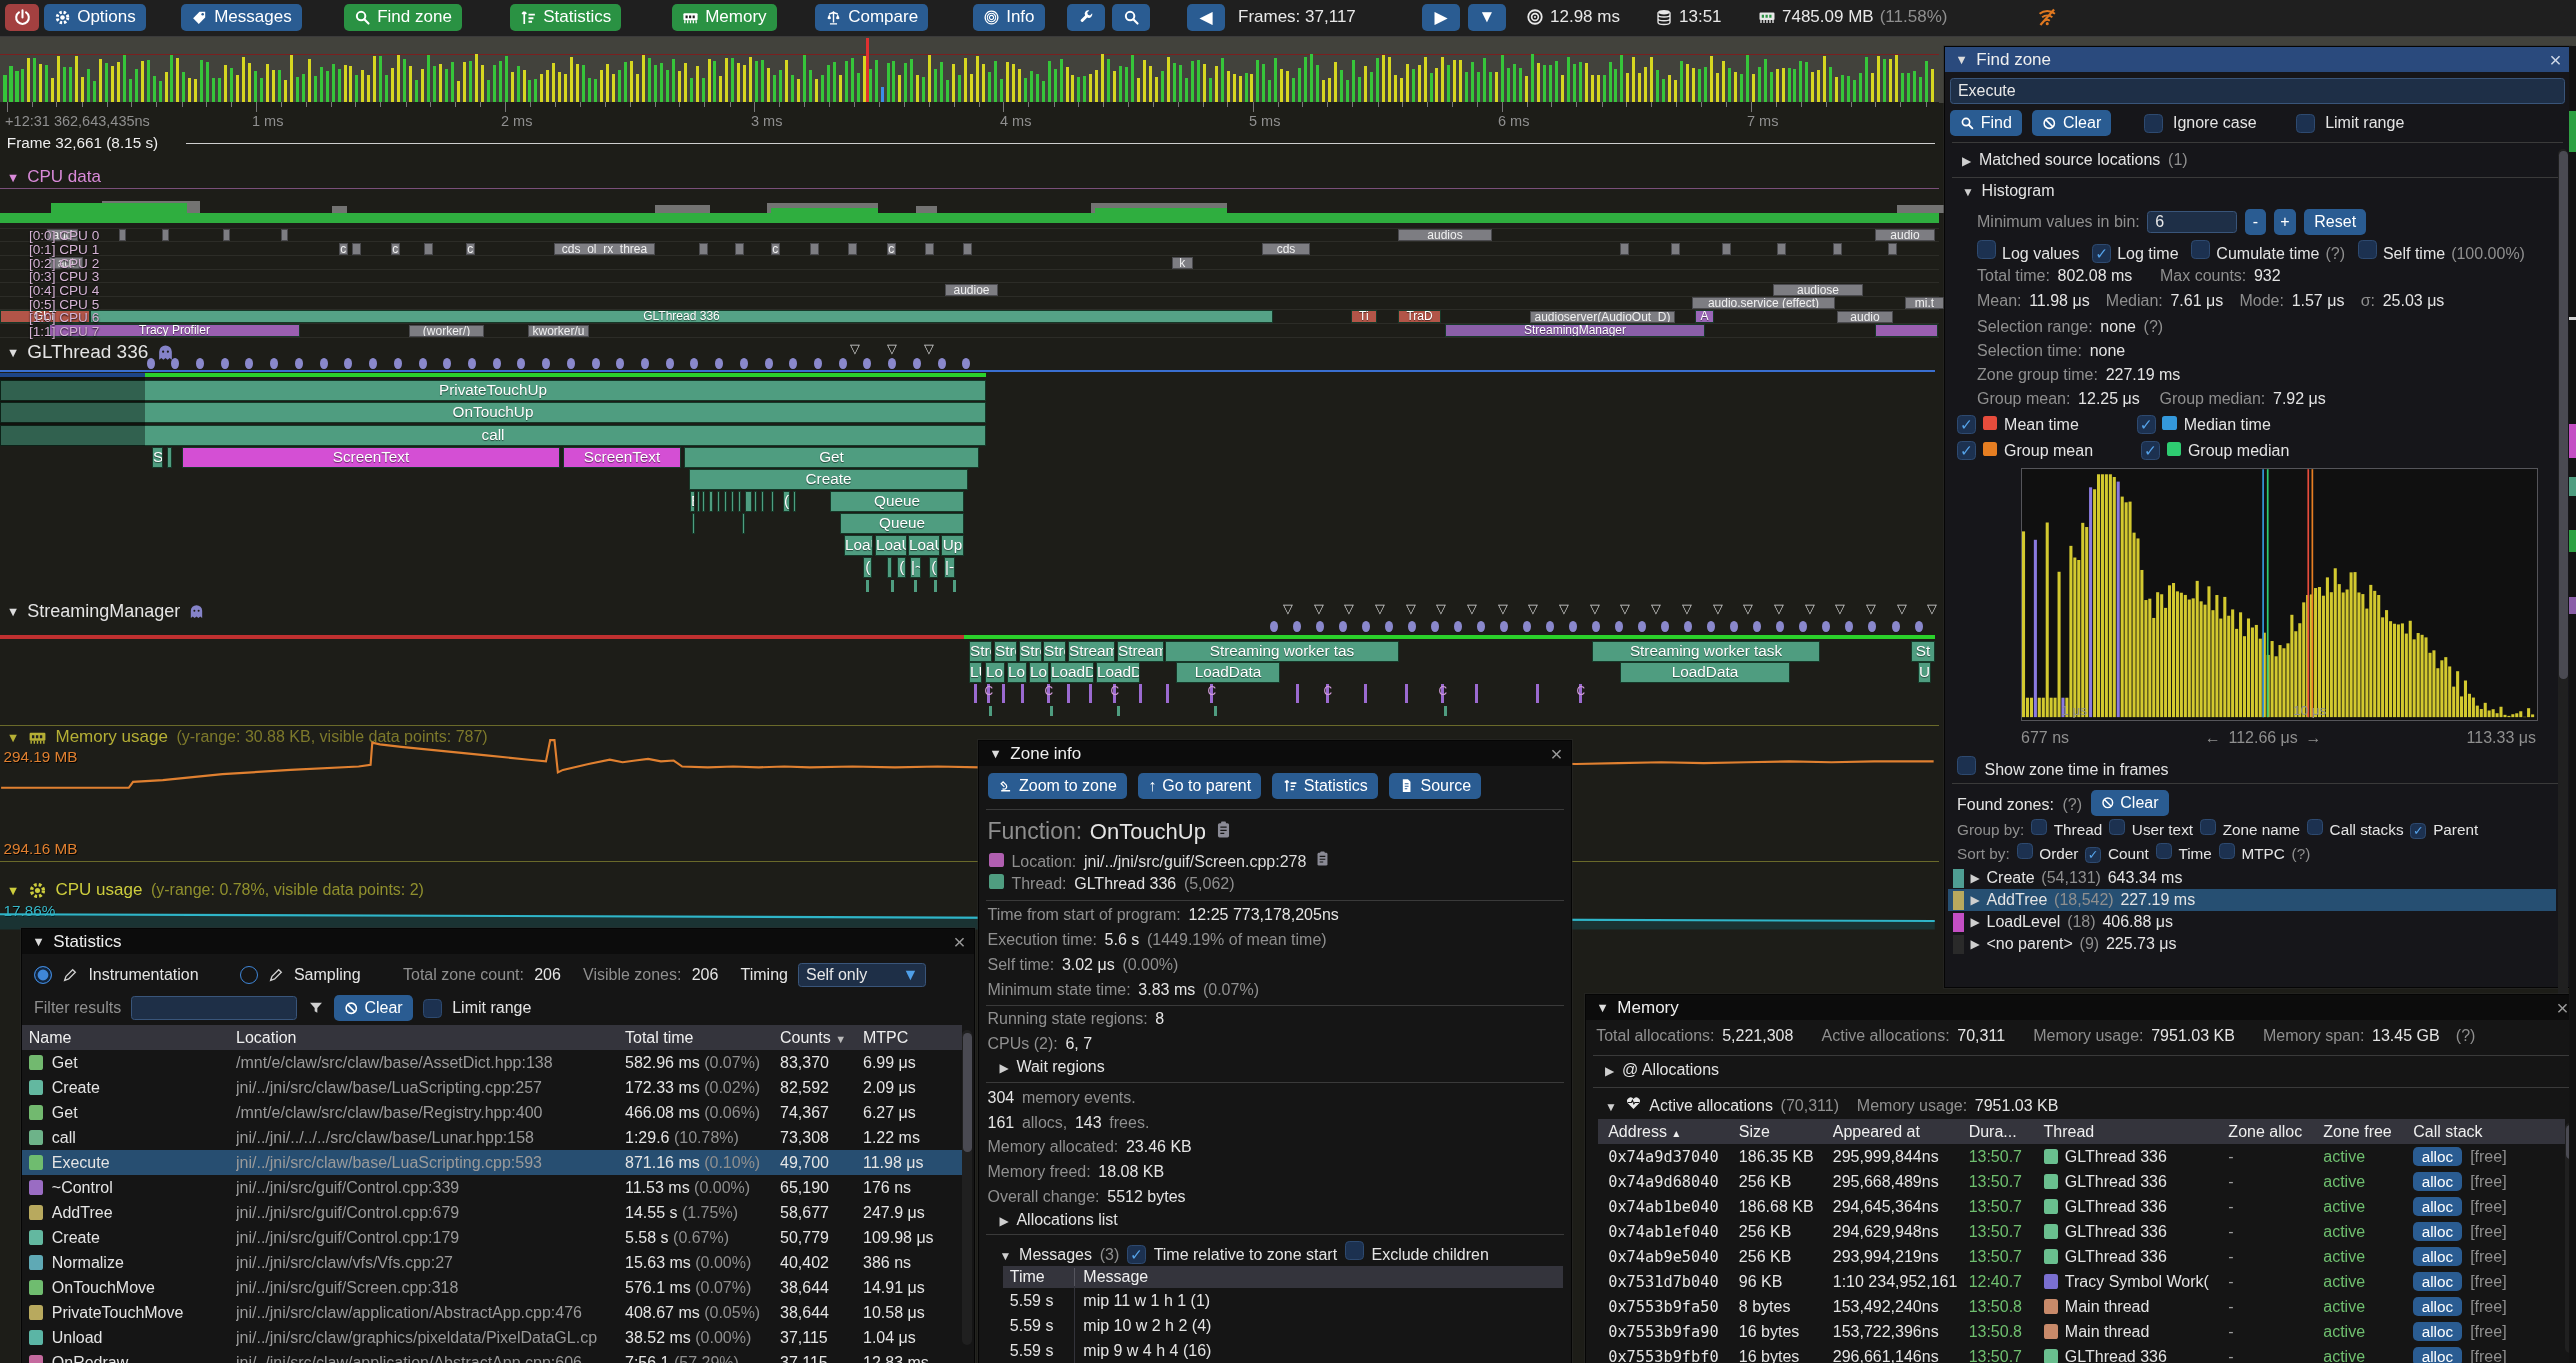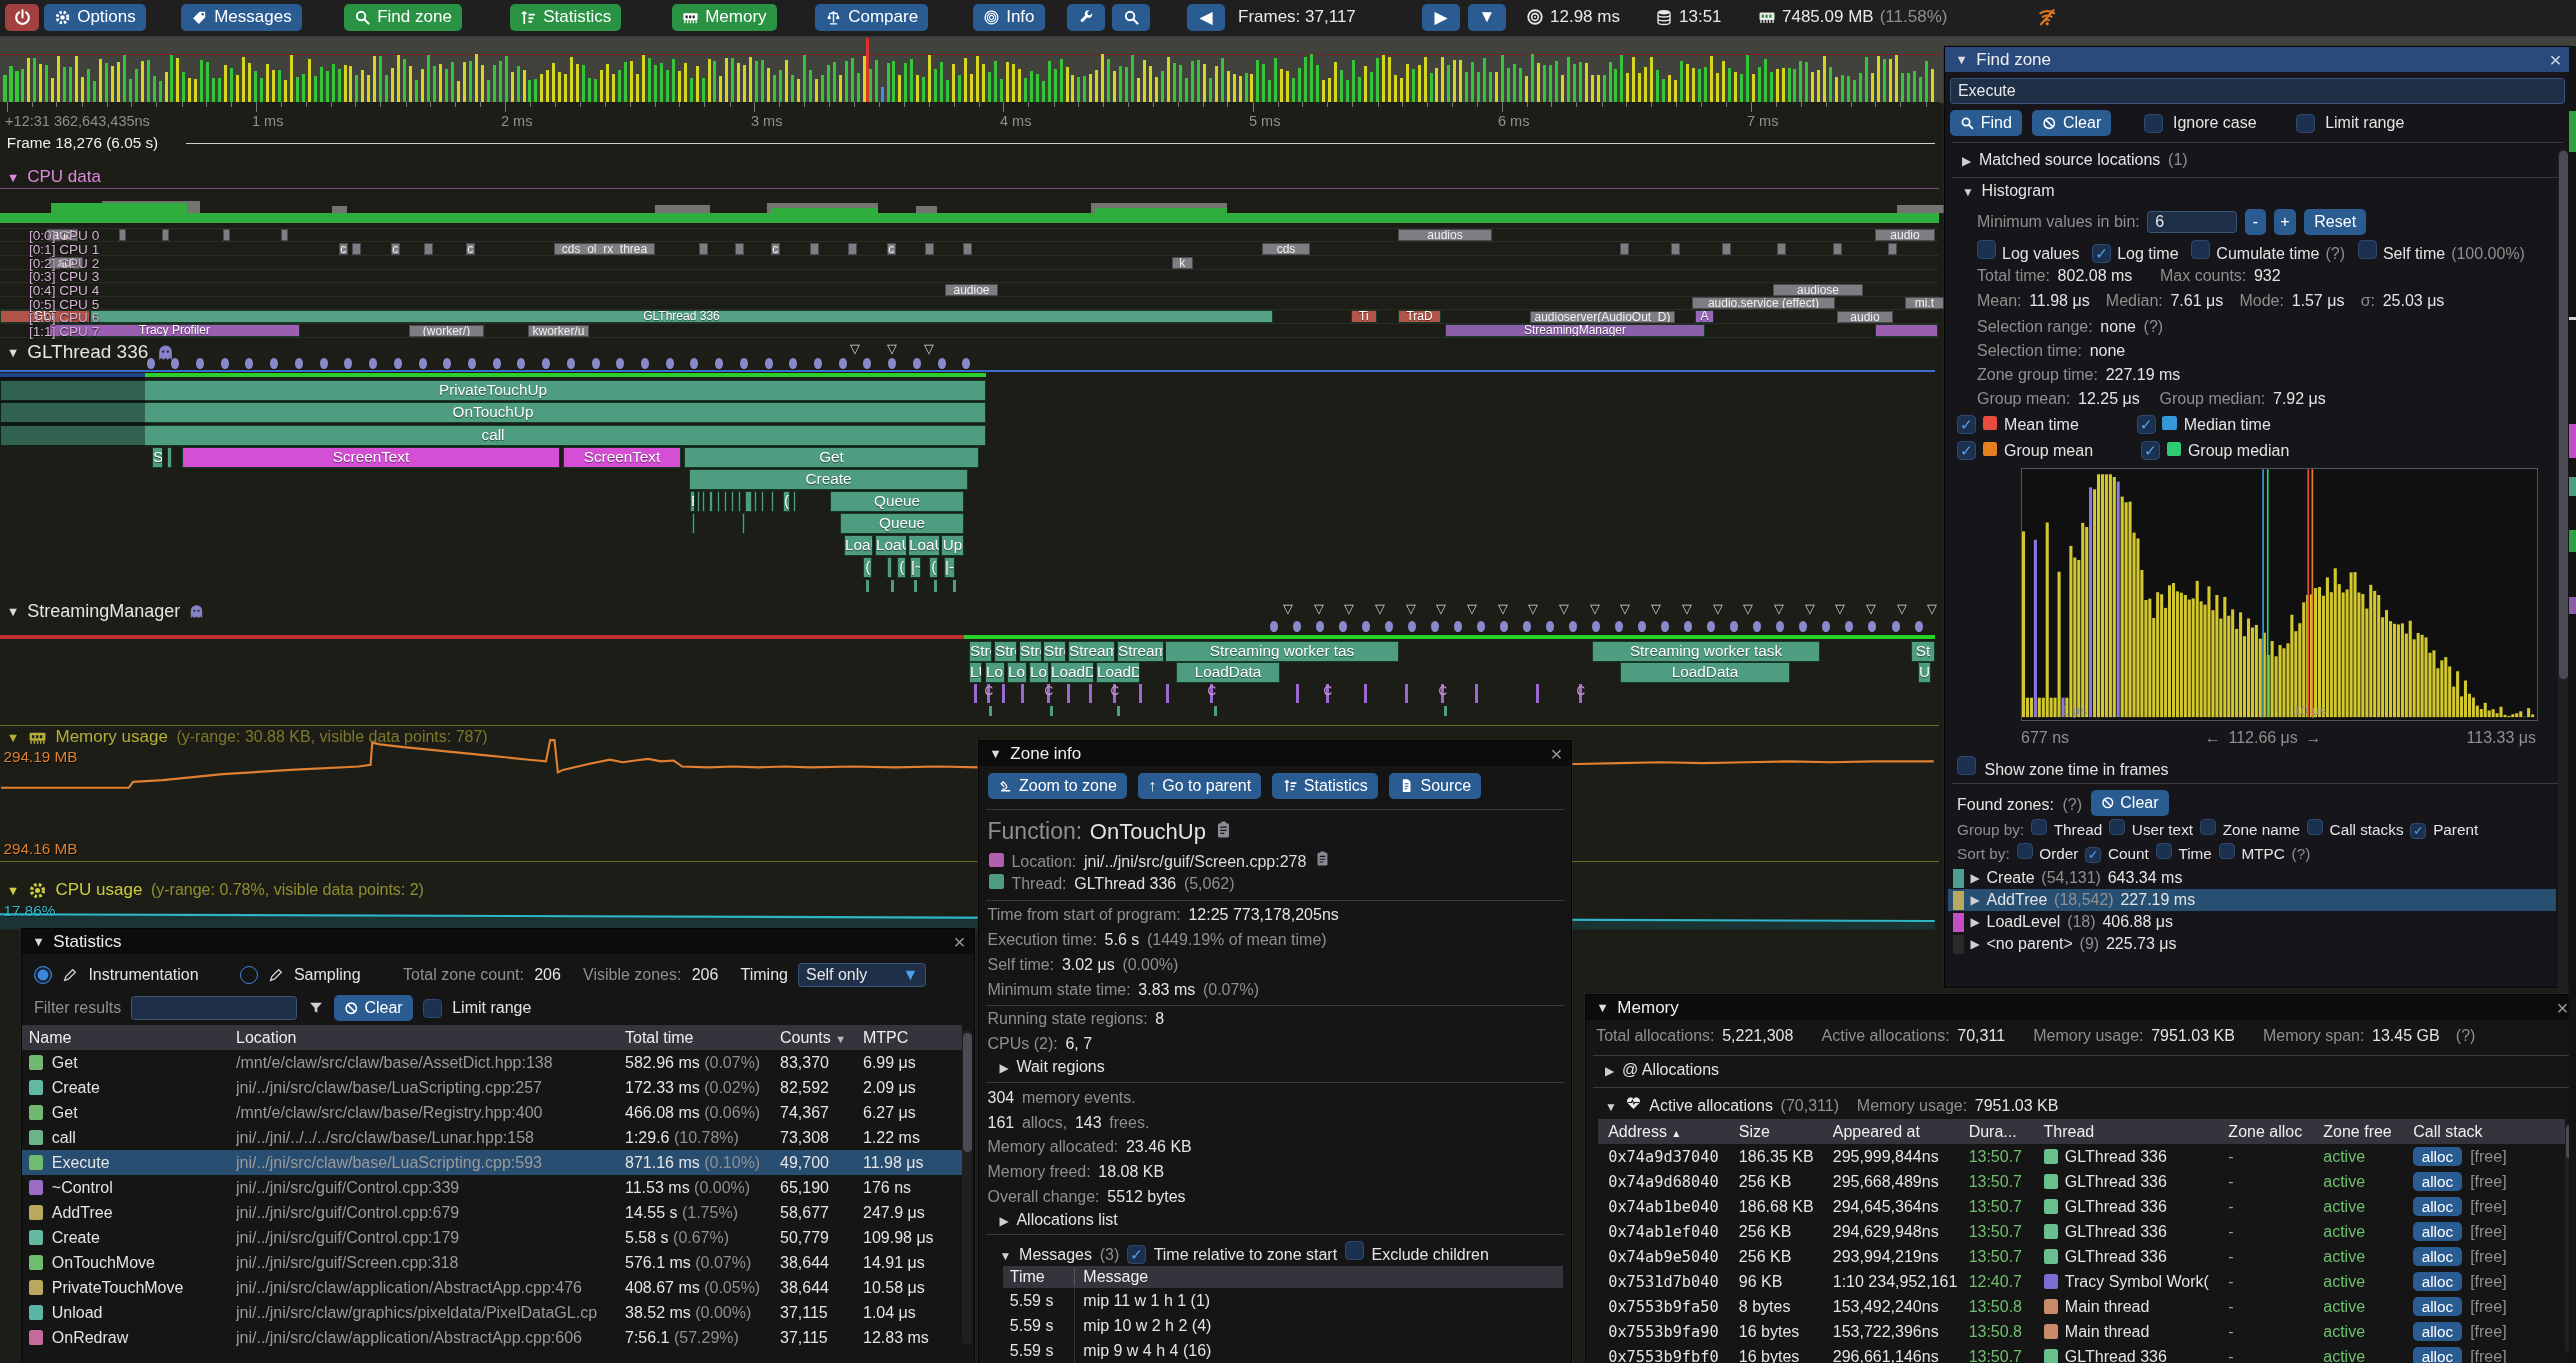--- a/index.html
+++ b/index.html
@@ -679,21 +679,21 @@
         <div class="tick" style="left: 1751px; height: 10.2px;"></div>
         <div class="tick" style="left: 1776px; height: 5.1px;"></div>
         <div class="tick" style="left: 1801px; height: 5.1px;"></div>
         <div class="tick" style="left: 1826px; height: 5.1px;"></div>
         <div class="tick" style="left: 1851px; height: 5.1px;"></div>
         <div class="tick" style="left: 1875px; height: 5.1px;"></div>
         <div class="tick" style="left: 1900px; height: 5.1px;"></div>
         <div class="tick" style="left: 1926px; height: 5.1px;"></div>
       </div>
   </div>
-  <div class="abs" style="left:6.8px;top:134px;font-size:15.3px;color:#efefef">Frame 18,276 (6.05 s)</div>
+  <div class="abs" style="left:6.8px;top:134px;font-size:15.3px;color:#efefef">Frame 32,661 (8.15 s)</div>
   <div class="abs" style="left:186px;top:143px;width:1749px;height:0.9px;background:#cfcfcf"></div>
 
   <div class="abs sechead" style="left:6.8px;top:167px">
     <span class="tri">▼</span>
     <span style="color:#d98ad9">CPU data</span>
   </div>
   <div class="abs" style="left:0;top:188px;width:1939px;height:0.9px;background:#7a4f7a"></div>
 
   <div class="abs" style="left:0;top:191px;width:1939px;height:34px">
     <div class="abs" style="left:64px;top:15.3px;width:38px;height:6.8px;background:#8a8a8acc"></div>
@@ -1307,20 +1307,30 @@
           <div class="scol-name">
             <span class="sw" style="background: rgb(99, 184, 160);"></span>
             <span>Create</span>
           </div>
           <div class="scol-loc">jni/../jni/src/guif/Control.cpp:179</div>
           <div class="scol-tot"><span>5.58 s</span> <span class="dim">(0.67%)</span></div>
           <div class="scol-cnt">50,779</div>
           <div class="scol-mtpc">109.98 μs</div>
         </div>
 
+        <div class="srow">
+          <div class="scol-name">
+            <span class="sw" style="background: rgb(95, 169, 181);"></span>
+            <span>Normalize</span>
+          </div>
+          <div class="scol-loc">jni/../jni/src/claw/vfs/Vfs.cpp:27</div>
+          <div class="scol-tot"><span>15.63 ms</span> <span class="dim">(0.00%)</span></div>
+          <div class="scol-cnt">40,402</div>
+          <div class="scol-mtpc">386 ns</div>
+        </div>
 
         <div class="srow">
           <div class="scol-name">
             <span class="sw" style="background: rgb(111, 188, 111);"></span>
             <span>OnTouchMove</span>
           </div>
           <div class="scol-loc">jni/../jni/src/guif/Screen.cpp:318</div>
           <div class="scol-tot"><span>576.1 ms</span> <span class="dim">(0.07%)</span></div>
           <div class="scol-cnt">38,644</div>
           <div class="scol-mtpc">14.91 μs</div>

